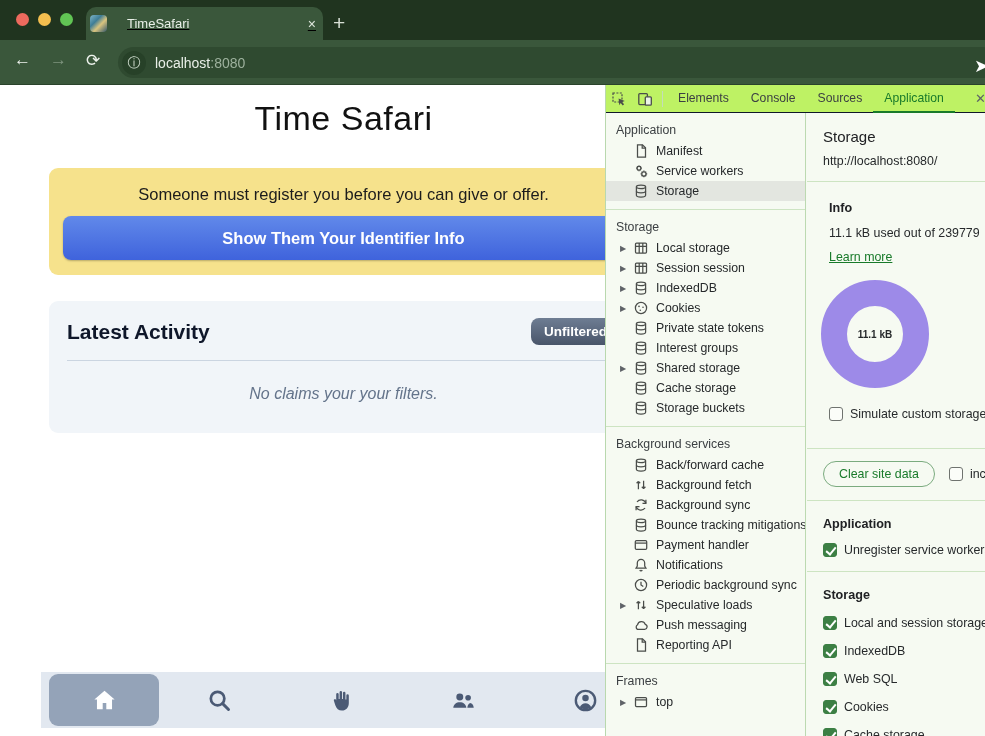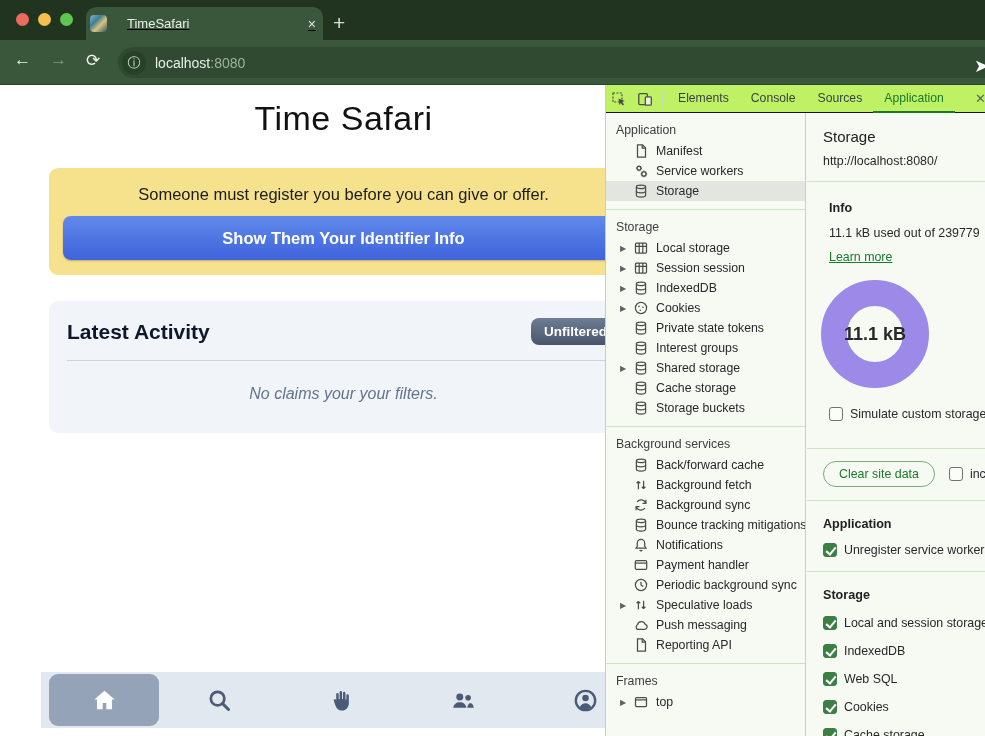--- a/index.html
+++ b/index.html
@@ -79,21 +79,21 @@
   .rp-pad { padding-left:16px; }
   .rp-pad2 { padding-left:22px; }
   .rp-title { margin-top:15px; font-size:15px; color:#202124; }
   .rp-url { margin-top:9px; font-size:12.4px; }
   .rp-divider { border-top:1px solid #cde4c2; }
   .rp-h { font-weight:700; font-size:12.6px; color:#202124; white-space:nowrap; }
   .rp-text { white-space:nowrap; }
   .learn-more { color:#187a2a; text-decoration:underline; display:inline-block; }
   .donut { width:108px; height:108px; margin:16px 0 0 14px; border-radius:50%;
            border:26px solid #9d8ae8; display:flex; align-items:center; justify-content:center; }
-  .donut-label { font-weight:700; font-size:18px; white-space:nowrap;text-align:right; }
+  .donut-label { font-weight:700; font-size:10px; white-space:nowrap;text-align:right; }
   .cb-row { display:flex; align-items:center; gap:7px; white-space:nowrap; }
   .cb { width:14px; height:14px; border-radius:3px; border:1.5px solid #6f736f; flex:0 0 14px; position:relative; background:#fbfdf9; }
   .cb.checked { background:#3c7f44; border-color:#3c7f44; }
   .cb.checked::after { content:""; position:absolute; left:4px; top:1px; width:4px; height:8px;
                        border:solid #fff; border-width:0 2px 2px 0; transform:rotate(40deg); }
   .clear-row { display:flex; align-items:center; gap:14px; margin-top:12px; white-space:nowrap; }
   .clear-btn { border:1px solid #7bab7f; color:#187a2a; background:transparent; border-radius:14px;
                padding:5px 15px; font-size:12.4px; font-family:inherit; white-space:nowrap; }
 </style>
 </head>
@@ -376,35 +376,35 @@
               <path d="M3.4 3.8v8.4c0 1 2 1.8 4.6 1.8s4.6-.8 4.6-1.8V3.8"></path>
               <path d="M3.4 8c0 1 2 1.8 4.6 1.8S12.6 9 12.6 8"></path>
             </svg>
           </span>
           <span>Bounce tracking mitigations</span>
         </div>
         <div class="tree-row">
           <span class="tw"></span>
           <span class="ticon">
             <svg viewBox="0 0 16 16">
+              <rect x="2.3" y="3.6" width="11.4" height="8.8" rx="1.2"></rect>
+              <path d="M2.3 6.1h11.4" stroke-width="2"></path>
+            </svg>
+          </span>
+          <span>Payment handler</span>
+        </div>
+        <div class="tree-row">
+          <span class="tw"></span>
+          <span class="ticon">
+            <svg viewBox="0 0 16 16">
               <path d="M8 2.3a3.7 3.7 0 0 0-3.7 3.7v3.1L3.1 11h9.8l-1.2-1.9V6A3.7 3.7 0 0 0 8 2.3z"></path>
               <path d="M6.8 13a1.3 1.3 0 0 0 2.4 0"></path>
             </svg>
           </span>
           <span>Notifications</span>
-        </div>
-        <div class="tree-row">
-          <span class="tw"></span>
-          <span class="ticon">
-            <svg viewBox="0 0 16 16">
-              <rect x="2.3" y="3.6" width="11.4" height="8.8" rx="1.2"></rect>
-              <path d="M2.3 6.1h11.4" stroke-width="2"></path>
-            </svg>
-          </span>
-          <span>Payment handler</span>
         </div>
         <div class="tree-row">
           <span class="tw"></span>
           <span class="ticon">
             <svg viewBox="0 0 16 16">
               <circle cx="8" cy="8" r="5.6"></circle>
               <path d="M8 4.8V8l2.3 1.6"></path>
             </svg>
           </span>
           <span>Periodic background sync</span>

